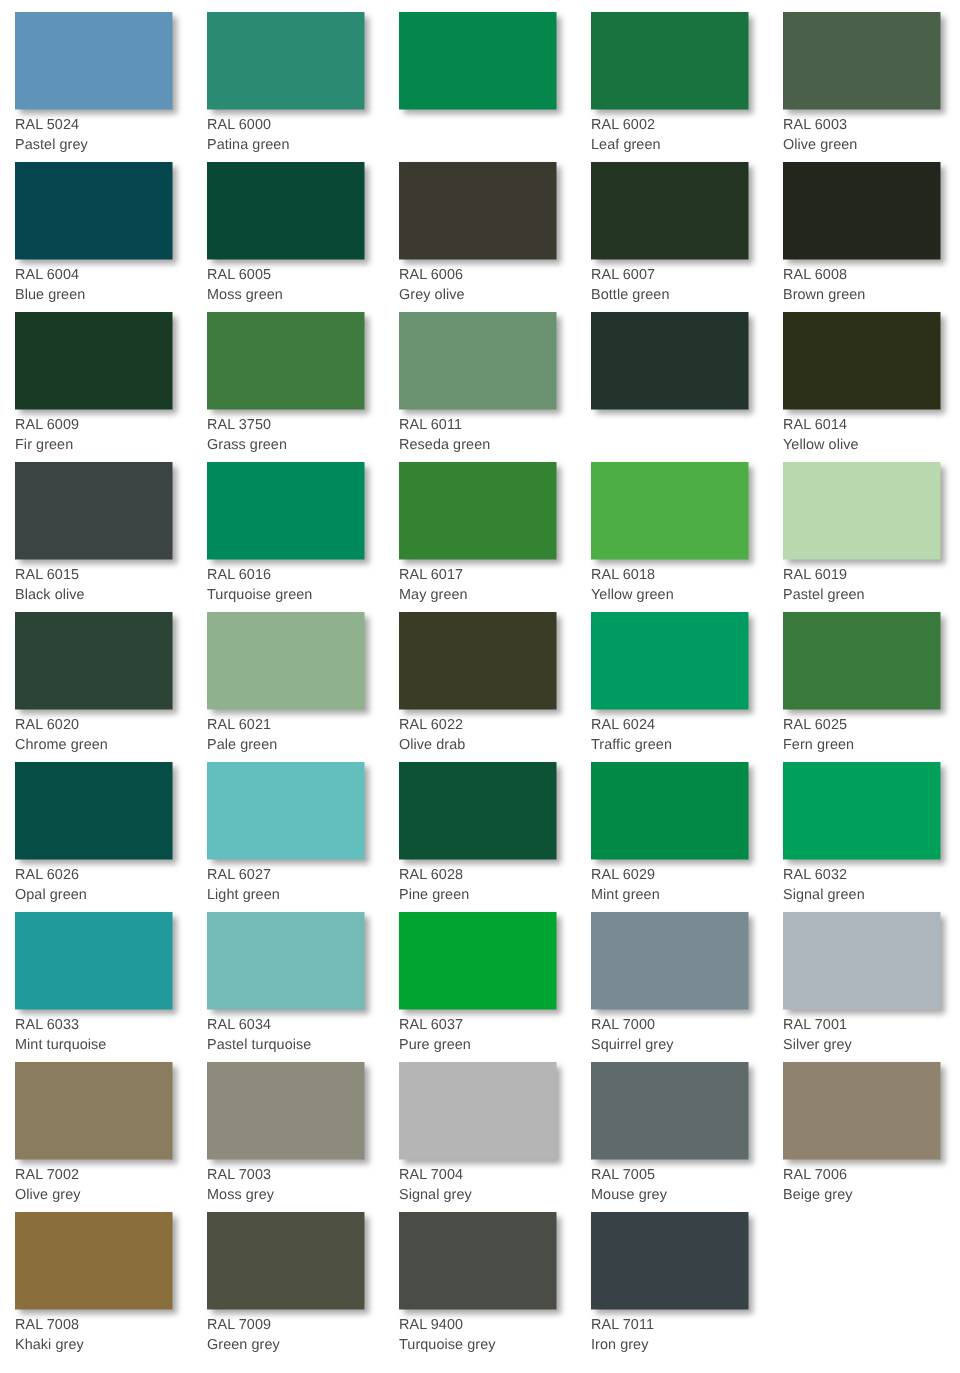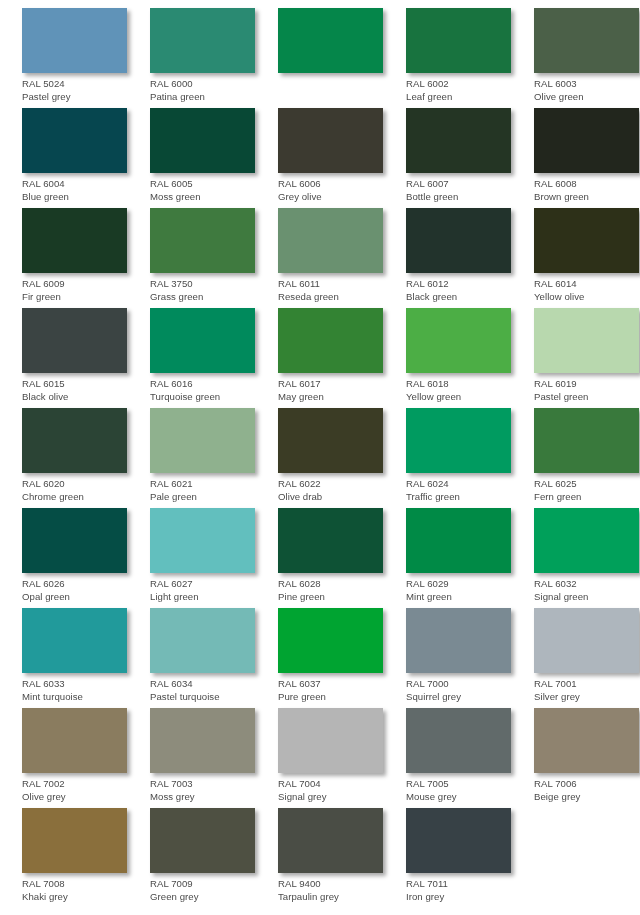--- a/index.html
+++ b/index.html
@@ -15,21 +15,21 @@
     font-family: "Liberation Sans", "DejaVu Sans", sans-serif;
     -webkit-font-smoothing: antialiased;
   }
   #chart-grid {
     display: grid;
     grid-template-columns: repeat(5, 128px);
     grid-template-rows: repeat(9, 100px);
     width: 640px;
     height: 900px;
     box-sizing: border-box;
-    padding-left: 12px;
+    padding-left: 0px;
     padding-top: 8px;
   }
   .swatch-cell {
     position: relative;
     width: 128px;
     height: 100px;
     box-sizing: border-box;
   }
   .swatch-chip {
     position: absolute;
@@ -141,24 +141,20 @@
     </div>
     <div class="swatch-cell">
       <div class="swatch-chip" style="background: rgb(106, 145, 112);"></div>
       <div class="swatch-label">
         <span class="ral-code">RAL 6011</span>
         <span class="ral-name">Reseda green</span>
       </div>
     </div>
     <div class="swatch-cell">
       <div class="swatch-chip" style="background: rgb(34, 51, 44);"></div>
-      <div class="swatch-label">
-        <span class="ral-code">RAL 6012</span>
-        <span class="ral-name">Black green</span>
-      </div>
     </div>
     <div class="swatch-cell">
       <div class="swatch-chip" style="background: rgb(45, 48, 24);"></div>
       <div class="swatch-label">
         <span class="ral-code">RAL 6014</span>
         <span class="ral-name">Yellow olive</span>
       </div>
     </div>
     <div class="swatch-cell">
       <div class="swatch-chip" style="background: rgb(59, 68, 67);"></div>
@@ -346,21 +342,21 @@
       <div class="swatch-chip" style="background: rgb(78, 80, 66);"></div>
       <div class="swatch-label">
         <span class="ral-code">RAL 7009</span>
         <span class="ral-name">Green grey</span>
       </div>
     </div>
     <div class="swatch-cell">
       <div class="swatch-chip" style="background: rgb(74, 77, 69);"></div>
       <div class="swatch-label">
         <span class="ral-code">RAL 9400</span>
-        <span class="ral-name">Tarpaulin grey</span>
+        <span class="ral-name">Turquoise grey</span>
       </div>
     </div>
     <div class="swatch-cell">
       <div class="swatch-chip" style="background: rgb(55, 65, 70);"></div>
       <div class="swatch-label">
         <span class="ral-code">RAL 7011</span>
         <span class="ral-name">Iron grey</span>
       </div>
     </div>
   </div>

